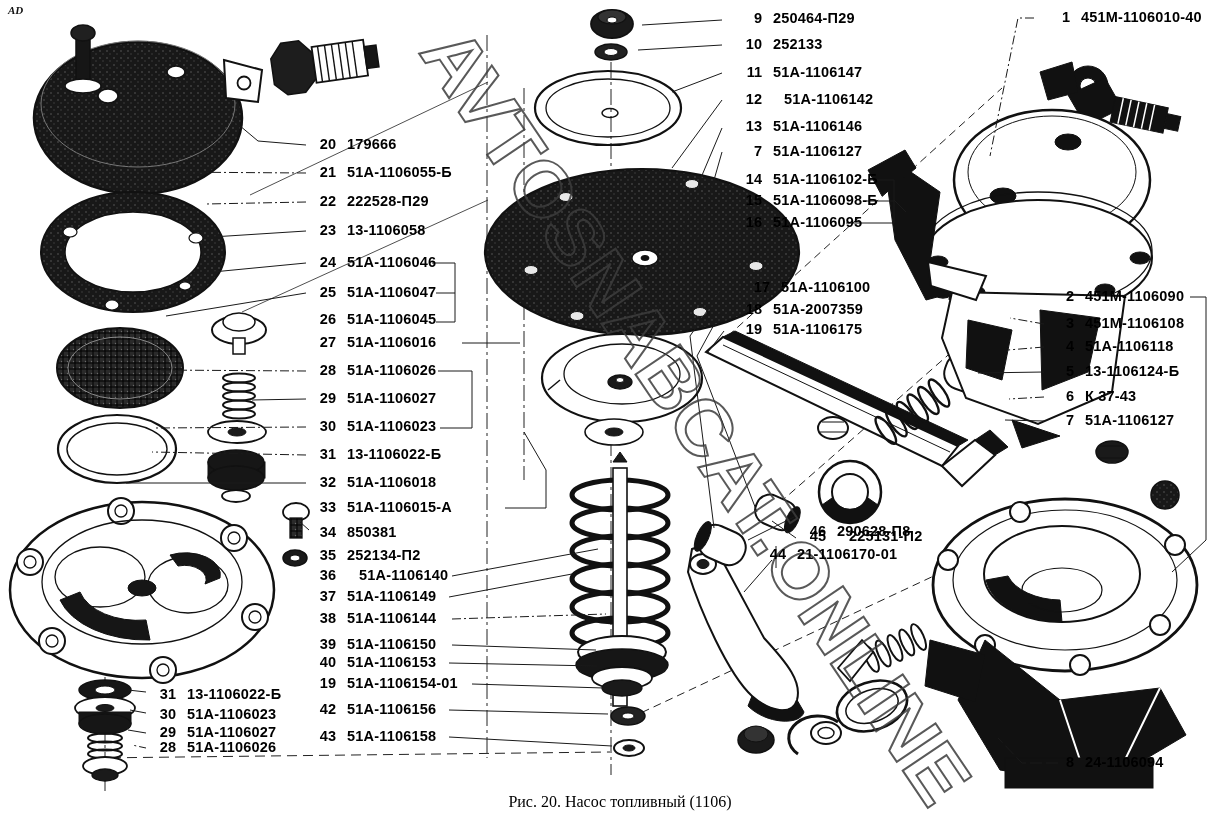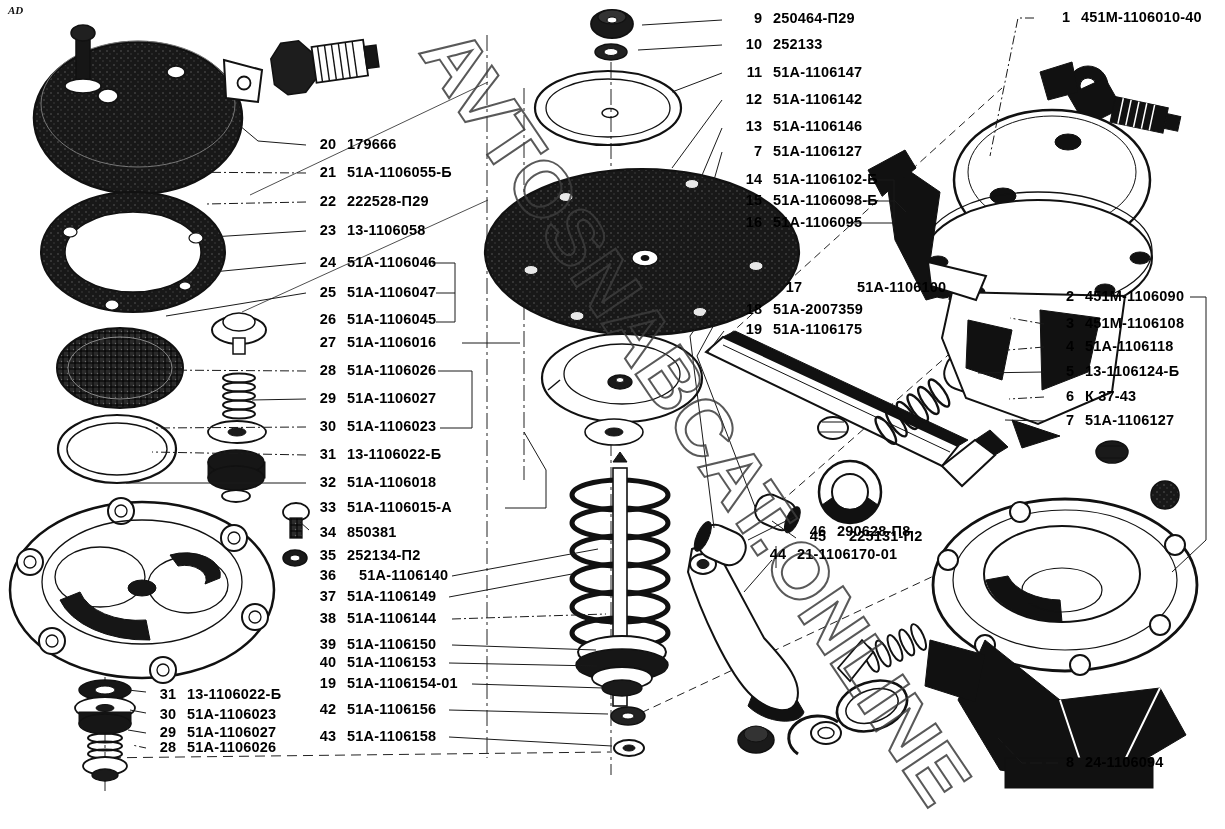--- a/index.html
+++ b/index.html
@@ -518,21 +518,21 @@
         <span class="label-code">250464-П29</span>
       </div>
       <div class="label-row" style="left: 722px; top: 36px;">
         <span class="label-num" style="width: 40px;">10</span>
         <span class="label-code">252133</span>
       </div>
       <div class="label-row" style="left: 722px; top: 64px;">
         <span class="label-num" style="width: 40px;">11</span>
         <span class="label-code">51А-1106147</span>
       </div>
-      <div class="label-row" style="left: 722px; top: 91px;">
+      <div class="label-row" style="left: 722px; top: 91px; gap: 11px;">
         <span class="label-num" style="width: 40px;">12</span>
         <span class="label-code">51А-1106142</span>
       </div>
       <div class="label-row" style="left: 722px; top: 118px;">
         <span class="label-num" style="width: 40px;">13</span>
         <span class="label-code">51А-1106146</span>
       </div>
       <div class="label-row" style="left: 722px; top: 143px;">
         <span class="label-num" style="width: 40px;">7</span>
         <span class="label-code">51А-1106127</span>
@@ -542,21 +542,21 @@
         <span class="label-code">51А-1106102-Б</span>
       </div>
       <div class="label-row" style="left: 722px; top: 192px;">
         <span class="label-num" style="width: 40px;">15</span>
         <span class="label-code">51А-1106098-Б</span>
       </div>
       <div class="label-row" style="left: 722px; top: 214px;">
         <span class="label-num" style="width: 40px;">16</span>
         <span class="label-code">51А-1106095</span>
       </div>
-      <div class="label-row" style="left: 762px; top: 279px; gap: 44px;">
+      <div class="label-row" style="left: 730px; top: 279px;">
         <span class="label-num" style="width: 40px;">17</span>
         <span class="label-code">51А-1106100</span>
       </div>
       <div class="label-row" style="left: 722px; top: 301px;">
         <span class="label-num" style="width: 40px;">18</span>
         <span class="label-code">51А-2007359</span>
       </div>
       <div class="label-row" style="left: 722px; top: 321px;">
         <span class="label-num" style="width: 40px;">19</span>
         <span class="label-code">51А-1106175</span>
@@ -599,14 +599,15 @@
       </div>
       <div class="label-row" style="left: 1040px; top: 412px;">
         <span class="label-num" style="width: 34px;">7</span>
         <span class="label-code">51А-1106127</span>
       </div>
       <div class="label-row" style="left: 1040px; top: 754px;">
         <span class="label-num" style="width: 34px;">8</span>
         <span class="label-code">24-1106094</span>
       </div>
     </div>
+  <div id="caption">Рис. 20. Насос топливный (1106)</div>
 
 </div>
 
 </body></html>

